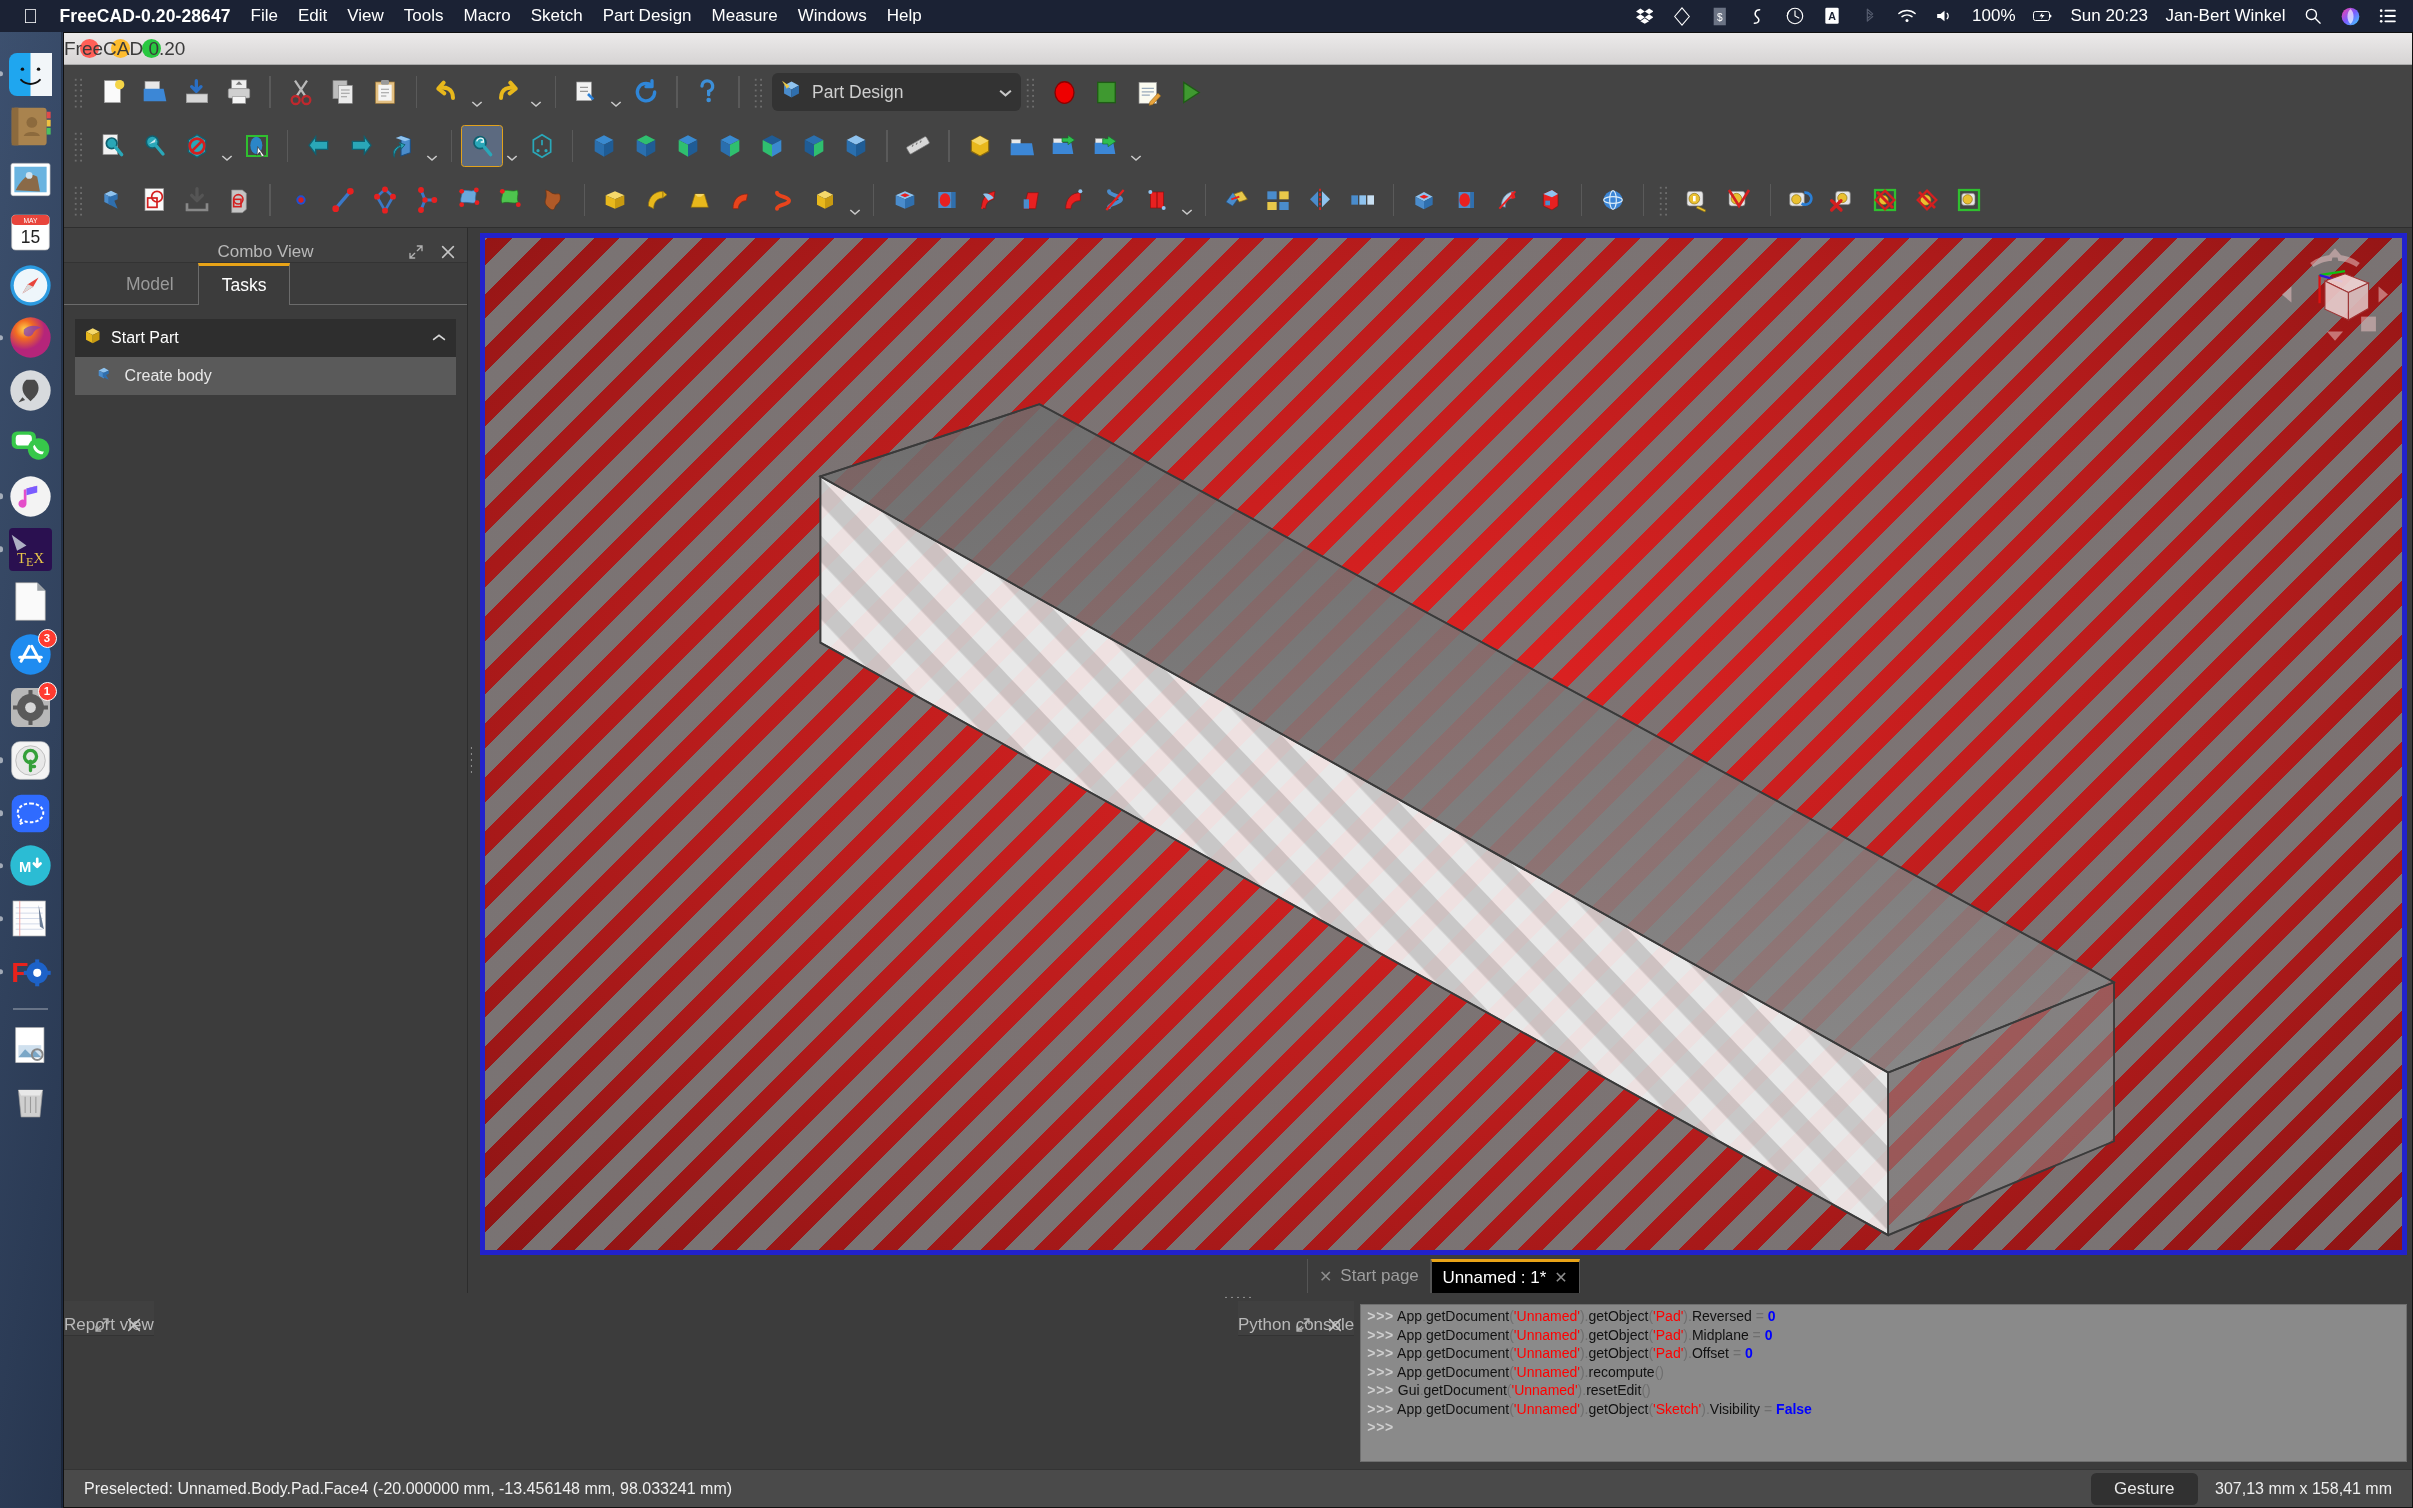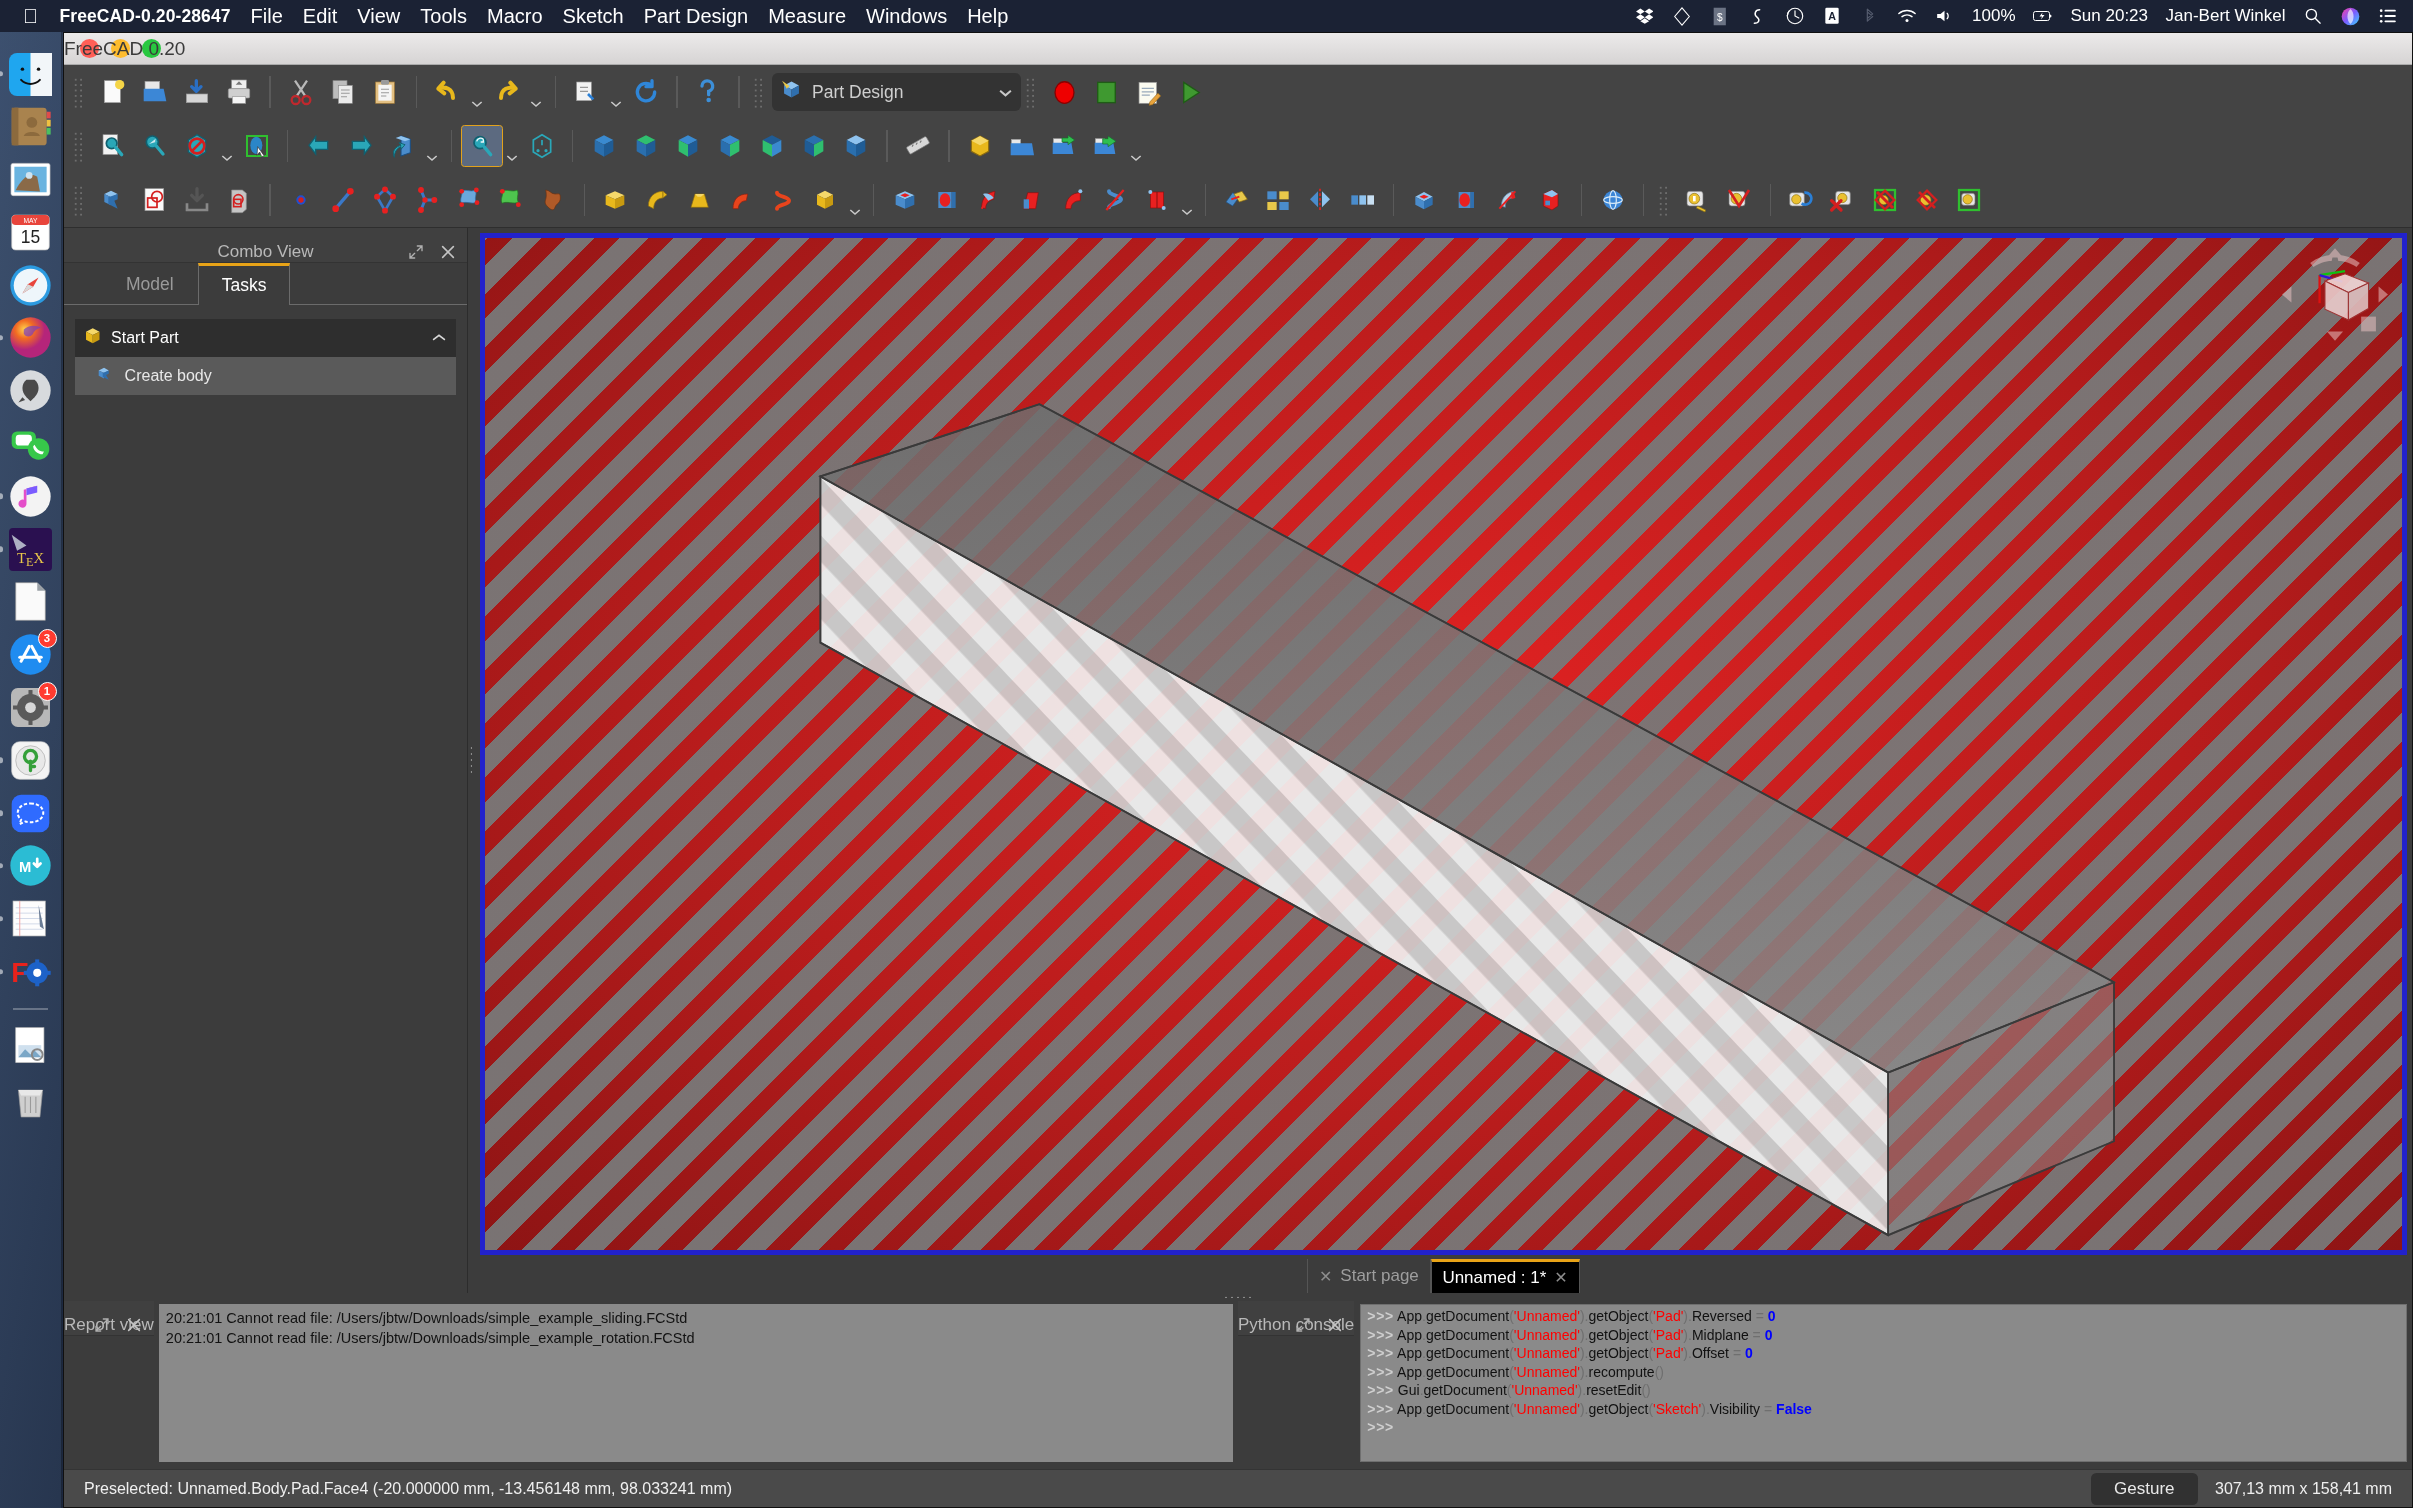--- a/index.html
+++ b/index.html
@@ -20,21 +20,21 @@
   #menubar {
     position:absolute; top:0; left:0; width:2413px; height:32px;
     background:#1b2234;
     display:flex; align-items:center;
     color:#fff;
     font-size:17px;
     z-index:50;
   }
   #menubar .apple { margin-left:23px; margin-right:21.5px; font-size:20px; line-height:0; }
   #menubar .app-title { font-weight:bold; font-size:17.5px; margin-right:20px; letter-spacing:0.1px;}
-  #menubar .mi { margin-right:20px; font-size:20px; white-space:nowrap; }
+  #menubar .mi { margin-right:20px; font-size:17px; white-space:nowrap; }
   #menubar .right { margin-left:auto; display:flex; align-items:center; padding-right:15px; }
   #menubar .right > * { margin-left:17.5px; display:flex; align-items:center; }
   .sysicon { width:20px; height:20px; display:inline-flex; align-items:center; justify-content:center; }
   .sysicon svg { display:block; }
   .mb-text { font-size:17px; white-space:nowrap;}
 
   
   #dock {
     position:absolute; left:0; top:32px; width:62px; bottom:0;
     background:linear-gradient(100deg, rgba(62,82,112,.92), rgba(40,55,80,.92));
@@ -1251,32 +1251,20 @@
                   <path d="M14 3h7v7M21 3l-7 7M10 21H3v-7M3 21l7-7" stroke="#b0b0b0" stroke-width="2" fill="none" stroke-linecap="round"></path>
                 </svg>
               </span>
             <span class="ptbtn">
                 <svg width="16" height="16" viewBox="0 0 24 24">
                   <path d="M4 4 20 20M20 4 4 20" stroke="#c4c4c4" stroke-width="2.4" stroke-linecap="round"></path>
                 </svg>
               </span>
           </span>
         </div>
-        <div class="content">
-          <div id="reportbox">
-            <div>
-              <span>20:21:01</span>
-              <span>Cannot read file:  /Users/jbtw/Downloads/simple_example_sliding.FCStd</span>
-            </div>
-            <div>
-              <span>20:21:01</span>
-              <span>Cannot read file:  /Users/jbtw/Downloads/simple_example_rotation.FCStd</span>
-            </div>
-          </div>
-        </div>
       </div>
 
       <div class="bpanel">
         <div class="panel-title">
           <span>Python console</span>
           <span class="ctrls">
             <span class="ptbtn">
                 <svg width="16" height="16" viewBox="0 0 24 24">
                   <path d="M14 3h7v7M21 3l-7 7M10 21H3v-7M3 21l7-7" stroke="#b0b0b0" stroke-width="2" fill="none" stroke-linecap="round"></path>
                 </svg>

